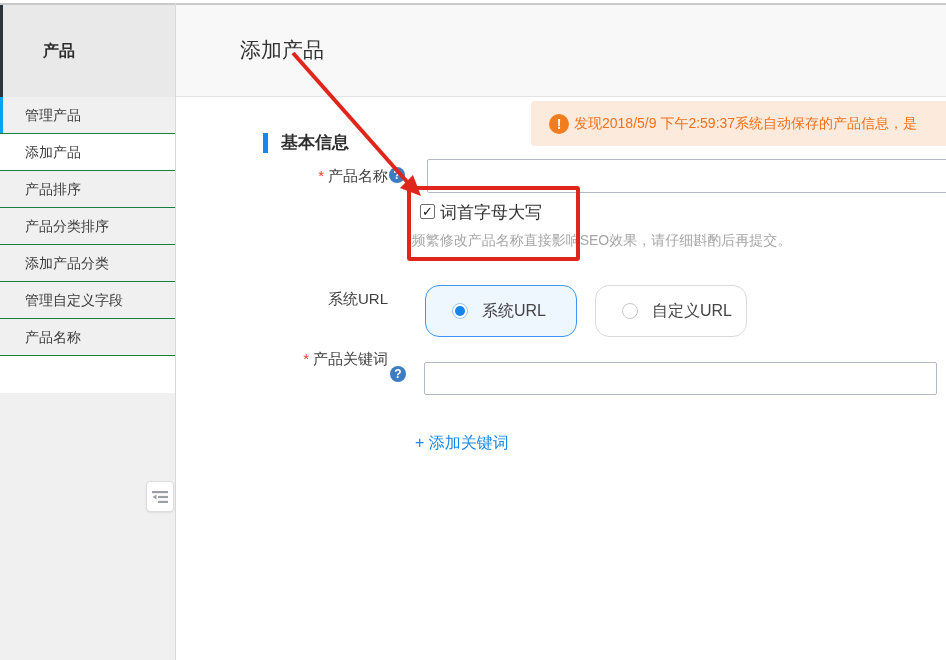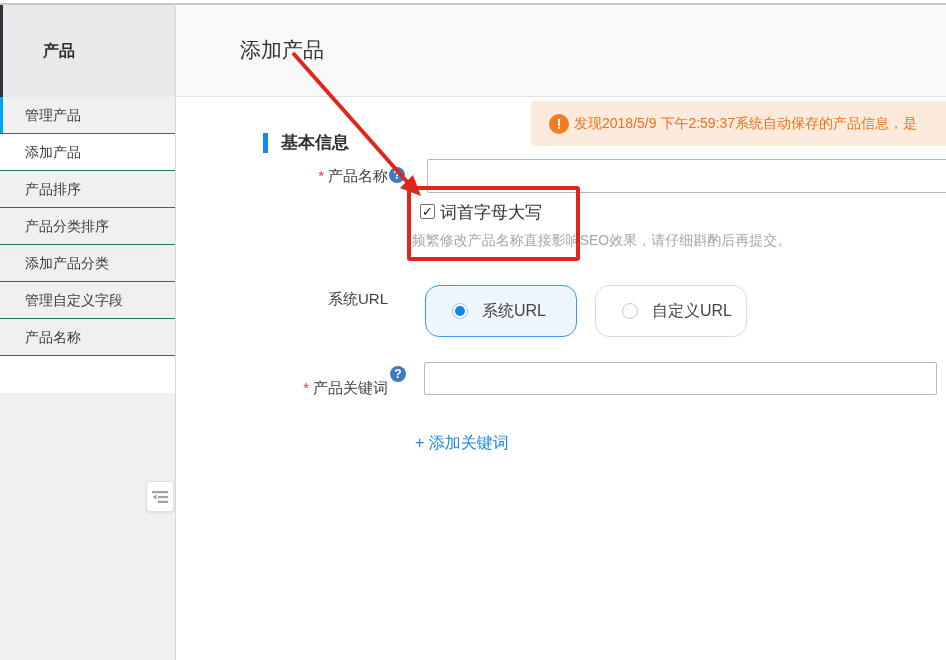--- a/index.html
+++ b/index.html
@@ -180,21 +180,21 @@
       <div class="radio-card selected" id="radio-card-0">
         <div class="radio-dot"></div>
         <div class="radio-text">系统URL</div>
       </div>
       <div class="radio-card" id="radio-card-1">
         <div class="radio-dot"></div>
         <div class="radio-text">自定义URL</div>
       </div>
     </div>
 
-  <div class="form-label" style="top:379px;">
+  <div class="form-label" style="top:350px;">
     <span class="req">*</span><span>产品关键词</span>
   </div>
   <div class="help-icon" style="left:390px; top:366px;">?</div>
   <input id="input-keywords" class="text-input" type="text" value="" style="">
 
   <a class="add-link">+ 添加关键词</a>
 
   <div class="anno-rect"></div>
   <svg class="anno-svg" width="946" height="660" viewBox="0 0 946 660">
     <line x1="293" y1="53" x2="409" y2="184" stroke="#e0251c" stroke-width="4"></line>

